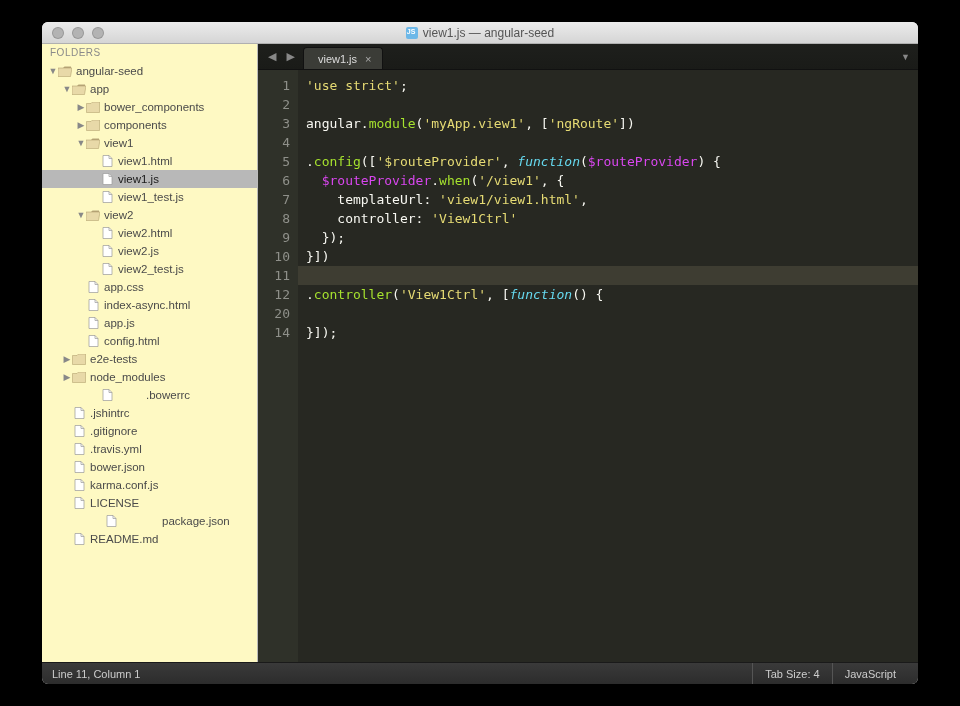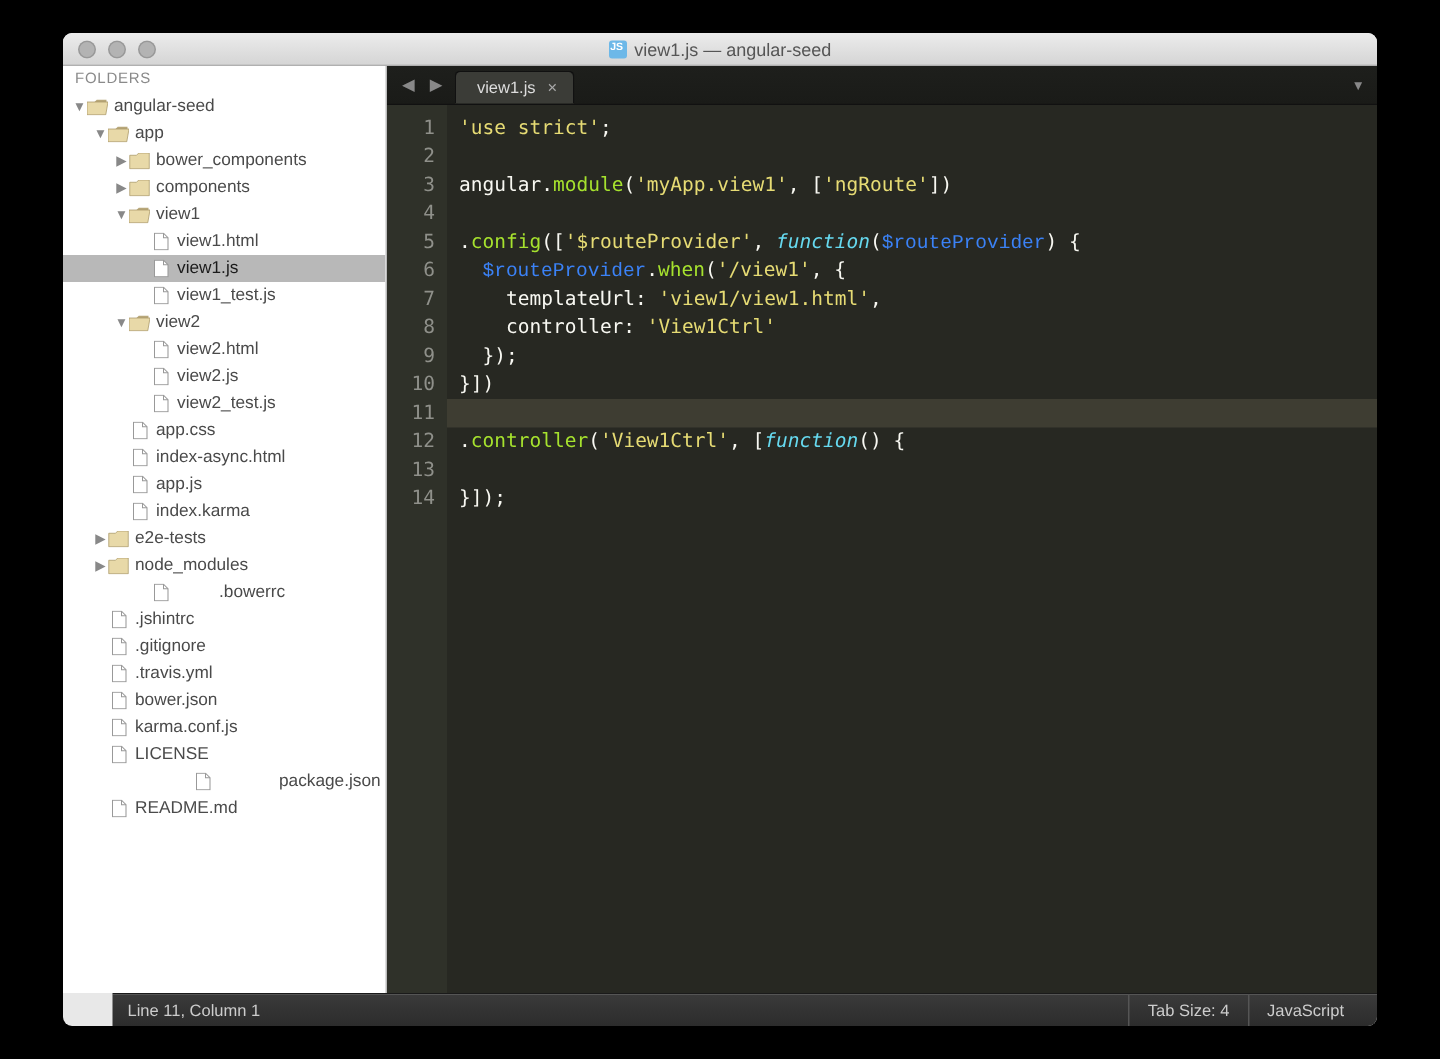--- a/index.html
+++ b/index.html
@@ -33,44 +33,44 @@
     position: relative;
     flex: 0 0 auto;
   }
   .traffic { display:flex; gap:8px; padding-left:10px;}
   .tl { width:12px; height:12px; border-radius:50%; background:#b3b3b3; border:1px solid rgba(0,0,0,0.15);}
   .title { position:absolute; left:0; right:0; text-align:center; font-size:12px; color:#555; display:flex; justify-content:center; align-items:center; gap:5px;}
   .title .jsicon { width:12px; height:12px; background:#6db8e8; border-radius:2px; display:inline-block; position:relative;}
   .title .jsicon::after{content:"JS"; font-size:7px; font-weight:bold; color:#fff; position:absolute; left:1px; top:1px;}
   .body { flex:1 1 auto; display:flex; min-height:0;}
   
-  .sidebar { width:216px; background:#ffffff; border-right:1px solid #bbb; display:flex; flex-direction:column; color:#333; overflow:hidden;}
+  .sidebar { width:216px; background:#fef9c3; border-right:1px solid #bbb; display:flex; flex-direction:column; color:#333; overflow:hidden;}
   .folders-h { height:18px; line-height:18px; padding-left:8px; font-size:10px; color:#8a8a8a; letter-spacing:0.5px;}
   .tree { flex:1; overflow:auto; font-size:11.5px; color:#4a4a4a;}
   .row { height:18px; display:flex; align-items:center; white-space:nowrap; cursor:default;}
   .row.sel { background:#b8b8b8; color:#1a1a1a;}
   .arrow { width:10px; text-align:center; color:#888; font-size:9px; display:inline-block;}
   .icon { width:14px; height:12px; margin-right:4px; display:inline-flex; align-items:center; justify-content:center;}
   .icon svg{ display:block;}
   
   .editor { flex:1; background:#272822; display:flex; flex-direction:column; min-width:0;}
   .tabbar { height:26px; background:linear-gradient(#1e1f1c,#1a1b18); display:flex; align-items:flex-end; border-bottom:1px solid #111; padding-left:4px; gap:2px;}
   .tabbar .nav{ color:#888; padding:0 6px; font-size:11px; align-self:center;}
   .tab { height:22px; display:flex; align-items:center; gap:8px; background:#3b3c37; color:#ddd; padding:0 10px 0 14px; border-radius:4px 4px 0 0; font-size:11px; border:1px solid #111; border-bottom:none;}
   .tab .close{ color:#aaa; font-size:11px;}
   .tab-chevron{ margin-left:auto; color:#888; padding:0 8px; align-self:center; font-size:9px;}
   .code-area{ flex:1; display:flex; font-family: Menlo, Consolas, monospace; font-size:13px; line-height:19px; overflow:hidden;}
   .gutter{ width:40px; background:#2f3129; color:#8f908a; text-align:right; padding:6px 8px 6px 4px; user-select:none;}
   .code{ flex:1; background:#272822; color:#f8f8f2; padding:6px 0 6px 8px; white-space:pre; position:relative; overflow:hidden;}
   .s-str{color:#e6db74;}
   .s-fn{color:#a6e22e;}
   .s-kw{color:#66d9ef; font-style:italic;}
-  .s-id{color:#3b82f6;font-family:Liberation Mono, monospace;}
+  .s-id{color:#d946ef;}
   
-  .status{ height:22px; background:linear-gradient(#3a3a3a,#2c2c2c); color:#ccc; display:flex; align-items:center; font-size:11px; padding:0 10px; border-top:1px solid #1a1a1a;margin-left:33px;}
+  .status{ height:22px; background:linear-gradient(#3a3a3a,#2c2c2c); color:#ccc; display:flex; align-items:center; font-size:11px; padding:0 10px; border-top:1px solid #1a1a1a;}
   .status .left{flex:0 0 auto;}
   .status .spacer{flex:1;}
   .status .cell{padding:0 12px; border-left:1px solid #555; height:100%; display:flex; align-items:center;}
   
   .line{position:relative; height:19px;}
   .line.current::before{content:""; position:absolute; left:-48px; right:-600px; top:0; bottom:0; background:#3e3d32;}
   .line > span{position:relative;}
 </style>
 </head>
 <body>
@@ -241,21 +241,21 @@
             <span>app.js</span>
           </div>
           <div class="row" style="padding-left: 34px;">
             <span class="arrow"></span>
             <span class="icon">
               <svg width="11" height="12" viewBox="0 0 11 12">
                 <path d="M1 0.5 L7 0.5 L10 3.5 L10 11.5 L1 11.5 Z" fill="#fff" stroke="#999" stroke-width="0.7"></path>
                 <path d="M7 0.5 L7 3.5 L10 3.5" fill="none" stroke="#999" stroke-width="0.7"></path>
               </svg>
             </span>
-            <span>index.karma</span>
+            <span>config.html</span>
           </div>
           <div class="row" style="padding-left: 20px;">
             <span class="arrow">▶</span>
             <span class="icon">
               <svg width="14" height="11" viewBox="0 0 14 11">
                 <path d="M0.5 1.5 L5 1.5 L6.5 0 L13.5 0 L13.5 10.5 L0.5 10.5 Z" fill="#e8d9a8" stroke="#a89765" stroke-width="0.5"></path>
               </svg>
             </span>
             <span>e2e-tests</span>
           </div>
@@ -331,21 +331,21 @@
           <div class="row" style="padding-left: 20px;">
             <span class="arrow"></span>
             <span class="icon">
               <svg width="11" height="12" viewBox="0 0 11 12">
                 <path d="M1 0.5 L7 0.5 L10 3.5 L10 11.5 L1 11.5 Z" fill="#fff" stroke="#999" stroke-width="0.7"></path>
                 <path d="M7 0.5 L7 3.5 L10 3.5" fill="none" stroke="#999" stroke-width="0.7"></path>
               </svg>
             </span>
             <span>LICENSE</span>
           </div>
-          <div class="row" style="padding-left: 36px; gap: 40px;">
+          <div class="row" style="padding-left: 12px; gap: 40px;">
             <span class="arrow"></span>
             <span class="icon">
               <svg width="11" height="12" viewBox="0 0 11 12">
                 <path d="M1 0.5 L7 0.5 L10 3.5 L10 11.5 L1 11.5 Z" fill="#fff" stroke="#999" stroke-width="0.7"></path>
                 <path d="M7 0.5 L7 3.5 L10 3.5" fill="none" stroke="#999" stroke-width="0.7"></path>
               </svg>
             </span>
             <span>package.json</span>
           </div>
           <div class="row" style="padding-left: 20px;">
@@ -378,21 +378,21 @@
             <div style="height: 19px;">3</div>
             <div style="height: 19px;">4</div>
             <div style="height: 19px;">5</div>
             <div style="height: 19px;">6</div>
             <div style="height: 19px;">7</div>
             <div style="height: 19px;">8</div>
             <div style="height: 19px;">9</div>
             <div style="height: 19px;">10</div>
             <div style="height: 19px;">11</div>
             <div style="height: 19px;">12</div>
-            <div style="height: 19px;">13</div>
+            <div style="height: 19px;">20</div>
             <div style="height: 19px;">14</div>
           </div>
         <div class="code" id="code" style="position: relative;"><div class="line"><span class="s-str">'use strict'</span><span>;</span></div><div class="line"><span>&nbsp;</span></div><div class="line"><span>angular.</span><span class="s-fn">module</span><span>(</span><span class="s-str">'myApp.view1'</span><span>, [</span><span class="s-str">'ngRoute'</span><span>])</span></div><div class="line"><span>&nbsp;</span></div><div class="line"><span>.</span><span class="s-fn">config</span><span>([</span><span class="s-str">'$routeProvider'</span><span>, </span><span class="s-kw">function</span><span>(</span><span class="s-id">$routeProvider</span><span>) {</span></div><div class="line"><span>  </span><span class="s-id">$routeProvider</span><span>.</span><span class="s-fn">when</span><span>(</span><span class="s-str">'/view1'</span><span>, {</span></div><div class="line"><span>    templateUrl: </span><span class="s-str">'view1/view1.html'</span><span>,</span></div><div class="line"><span>    controller: </span><span class="s-str">'View1Ctrl'</span></div><div class="line"><span>  });</span></div><div class="line"><span>}])</span></div><div class="line current"><span>&nbsp;</span></div><div class="line"><span>.</span><span class="s-fn">controller</span><span>(</span><span class="s-str">'View1Ctrl'</span><span>, [</span><span class="s-kw">function</span><span>() {</span></div><div class="line"><span>&nbsp;</span></div><div class="line"><span>}]);</span></div></div>
       </div>
     </div>
   </div>
 
   <div class="status">
     <div class="left">Line 11, Column 1</div>
     <div class="spacer"></div>

